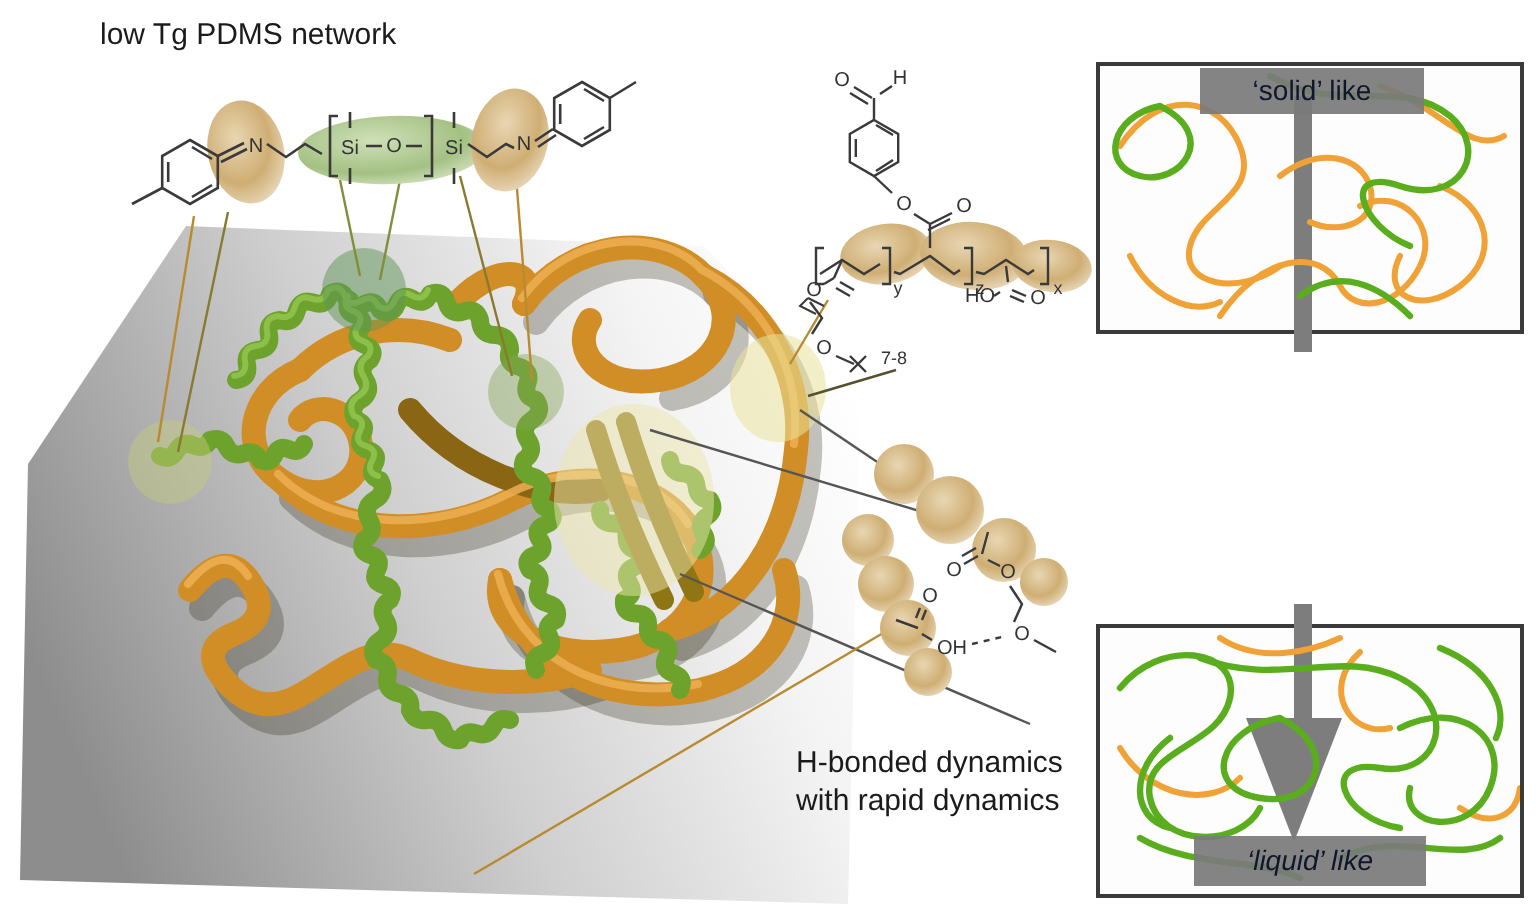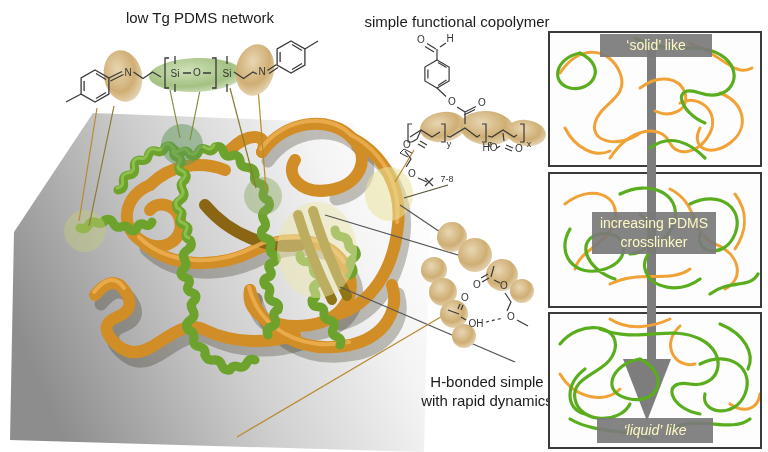--- a/index.html
+++ b/index.html
@@ -1,30 +1,30 @@
 <!DOCTYPE html>
 <html><head>
 <meta charset="utf-8">
 <style>
   html,body{margin:0;padding:0;background:#fff;}
   #fig{position:relative;width:768px;height:452px;background:#fff;overflow:hidden;
        font-family:"Liberation Sans",sans-serif;color:#1c1c1c;}
-  .caption{position:absolute;text-align:center;font-size:15px;line-height:1.28;color:#1b1b1b;}
+  .caption{position:absolute;font-size:15px;line-height:1.28;color:#1b1b1b;}
   #pdms-title{left:50px;top:8px;width:300px;}
   #copolymer-title{left:362px;top:12px;width:190px;}
   #hbond-caption{left:398px;top:372px;width:178px;}
   svg{position:absolute;left:0;top:0;}
   
   #panel-column{position:absolute;left:548px;top:28px;width:220px;height:424px;}
   .panel{position:absolute;left:0;width:210px;background:#fdfdfd;border:2px solid #3a3a3a;overflow:hidden;}
   .panel svg{position:absolute;left:0;top:0;}
   #panel-solid{top:3px;height:132px;}
   #panel-mid{top:144px;height:132px;}
   #panel-liquid{top:284px;height:133px;}
-  .plabel{position:absolute;background:rgba(122,122,122,0.92);color:#fef9c3;text-align:center;}
+  .plabel{position:absolute;background:rgba(122,122,122,0.92);color:#0f172a;text-align:center;}
   #label-solid{left:50px;top:1px;width:112px;height:23px;font-size:14px;line-height:23px;}
   #label-mid{left:42px;top:38px;width:124px;height:40px;font-size:14px;line-height:19px;padding-top:2px;}
   #label-liquid{left:47px;top:104px;width:116px;height:25px;font-size:14px;line-height:25px;font-style:italic;}
   .bridge{position:absolute;left:99px;width:9px;background:#7d7d7d;}
   #bridge1{top:134px;height:14px;}
   #bridge2{top:274px;height:14px;}
   .chem-text{font-size:10px;fill:#333;}
   .chem-sub{font-size:9px;fill:#333;}
 </style>
 </head>
@@ -228,23 +228,22 @@
         <text x="511" y="320">O</text>
         <text x="465" y="301">O</text>
         <text x="476" y="327">OH</text>
       </g>
     </g>
   </svg>
 
   <div id="pdms-title" class="caption">
     <div>low Tg PDMS network</div>
   </div>
-  <div id="copolymer-title" class="caption">simple functional copolymer</div>
   <div id="hbond-caption" class="caption">
-    <div>H-bonded simple</div>
+    <div>H-bonded dynamics</div>
     <div>with rapid dynamics</div>
   </div>
 
   <div id="panel-column">
 
     <div class="panel" id="panel-solid">
       <svg width="210" height="132" viewBox="0 0 210 132">
         <rect x="97" y="15" width="9" height="117" fill="#7d7d7d"></rect>
         <g fill="none" stroke="#f0a236" stroke-width="3" stroke-linecap="round">
           <path d="M10,40 C30,10 60,15 70,40 C80,65 50,70 45,90 C40,110 70,115 90,100"></path>
@@ -256,42 +255,20 @@
         </g>
         <g fill="none" stroke="#5aae1e" stroke-width="3.2" stroke-linecap="round">
           <path d="M30,20 C60,35 40,60 20,55 C0,50 5,25 30,20"></path>
           <path d="M85,5 C120,25 150,5 175,25 C195,42 180,70 150,60 C120,50 130,80 155,90"></path>
           <path d="M100,115 C120,100 140,110 155,125"></path>
         </g>
       </svg>
       <div class="plabel" id="label-solid">‘solid’ like</div>
     </div>
 
-    <div class="panel" id="panel-mid">
-      <svg width="210" height="132" viewBox="0 0 210 132">
-        <rect x="97" y="0" width="9" height="132" fill="#7d7d7d"></rect>
-        <g fill="none" stroke="#f0a236" stroke-width="3" stroke-linecap="round">
-          <path d="M15,30 C40,10 70,20 65,45 C60,70 30,75 25,95"></path>
-          <path d="M120,15 C150,30 140,60 165,70 C190,80 195,105 175,115"></path>
-          <path d="M60,110 C90,95 120,110 140,95"></path>
-          <path d="M185,20 C200,40 195,60 185,75"></path>
-        </g>
-        <g fill="none" stroke="#5aae1e" stroke-width="3.2" stroke-linecap="round">
-          <path d="M20,55 C5,80 25,105 55,95 C85,85 75,55 50,60 C25,65 35,95 65,105"></path>
-          <path d="M70,20 C100,5 130,20 125,45 C120,70 90,75 95,95 C100,115 130,120 150,105"></path>
-          <path d="M140,30 C170,15 195,35 185,60 C175,85 145,80 150,60"></path>
-          <path d="M90,40 C110,55 100,80 80,80"></path>
-          <path d="M160,120 C180,105 200,115 208,100"></path>
-        </g>
-      </svg>
-      <div class="plabel" id="label-mid">
-        <div>increasing PDMS</div>
-        <div>crosslinker</div>
-      </div>
-    </div>
 
     <div class="panel" id="panel-liquid">
       <svg width="210" height="133" viewBox="0 0 210 133">
         <g>
           <rect x="97" y="0" width="9" height="50" fill="#7d7d7d"></rect>
           <polygon points="73,45 121,45 97,107" fill="#7d7d7d"></polygon>
         </g>
         <g fill="none" stroke="#f0a236" stroke-width="3" stroke-linecap="round">
           <path d="M10,60 C25,85 55,90 70,75"></path>
           <path d="M130,12 C110,30 125,55 145,50"></path>

